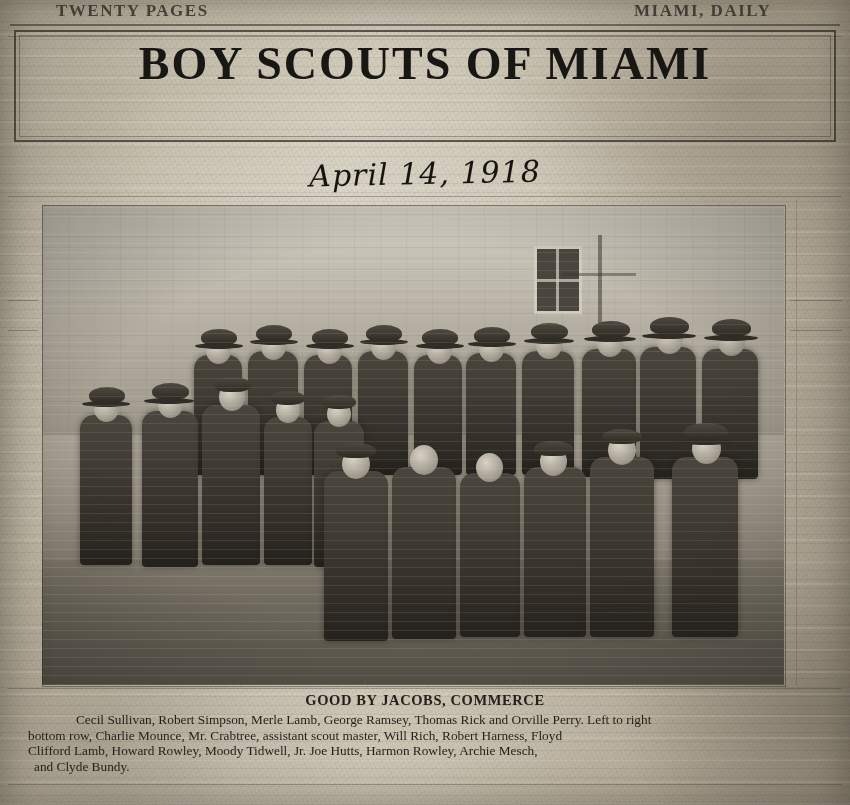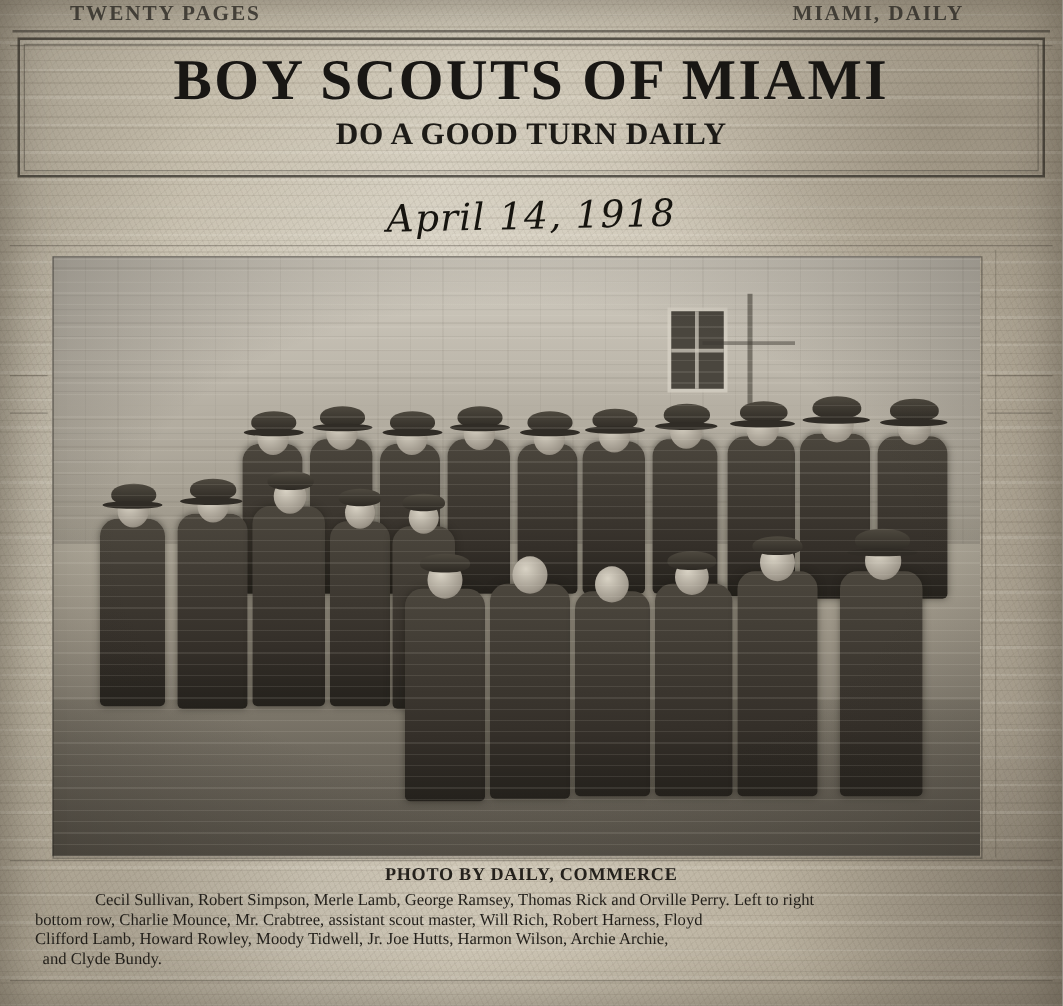--- a/index.html
+++ b/index.html
@@ -337,21 +337,20 @@
 
   <div class="masthead">
     <div class="mh-text mh-left">TWENTY PAGES</div>
     <div class="mh-text mh-right">MIAMI, DAILY</div>
     <div class="mh-rule"></div>
   </div>
 
   <div class="headbox">
     <div class="headbox-inner"></div>
     <div class="headline">BOY SCOUTS OF MIAMI</div>
-    <div class="subhead">DO A GOOD TURN DAILY</div>
   </div>
 
   <div class="handdate">
     <span>April 14, 1918</span>
   </div>
 
   <div class="photo-wrap">
     <div class="photo">
       <div class="bg-wall"></div>
       <div class="window"></div>
@@ -456,24 +455,24 @@
         <div class="p-hat" style="left:642px; top:218px; width:44px; height:18px;"></div>
         <div class="p-brim" style="left:636px; top:234px; width:56px;"></div>
       </div>
 
       <div class="photo-vignette"></div>
       <div class="photo-scan"></div>
     </div>
   </div>
   <div class="photo-border"></div>
 
-  <div class="credit">PHOTO BY DAILY, COMMERCE</div>
+  <div class="credit">GOOD BY JACOBS, COMMERCE</div>
 
   <div class="caption">
     <span class="ln">Cecil Sullivan, Robert Simpson, Merle Lamb, George Ramsey, Thomas Rick and Orville Perry.  Left to right</span>
     <span class="ln">bottom row, Charlie Mounce, Mr. Crabtree, assistant scout master, Will Rich, Robert Harness, Floyd</span>
-    <span class="ln">Clifford Lamb, Howard Rowley, Moody Tidwell, Jr.            Joe Hutts, Harmon Wilson, Archie Archie,</span>
+    <span class="ln">Clifford Lamb, Howard Rowley, Moody Tidwell, Jr.            Joe Hutts, Harmon Rowley, Archie Mesch,</span>
     <span class="ln">and Clyde Bundy.</span>
   </div>
 
 
   <div class="edge-shadow"></div>
 </div>
 
 </body></html>

